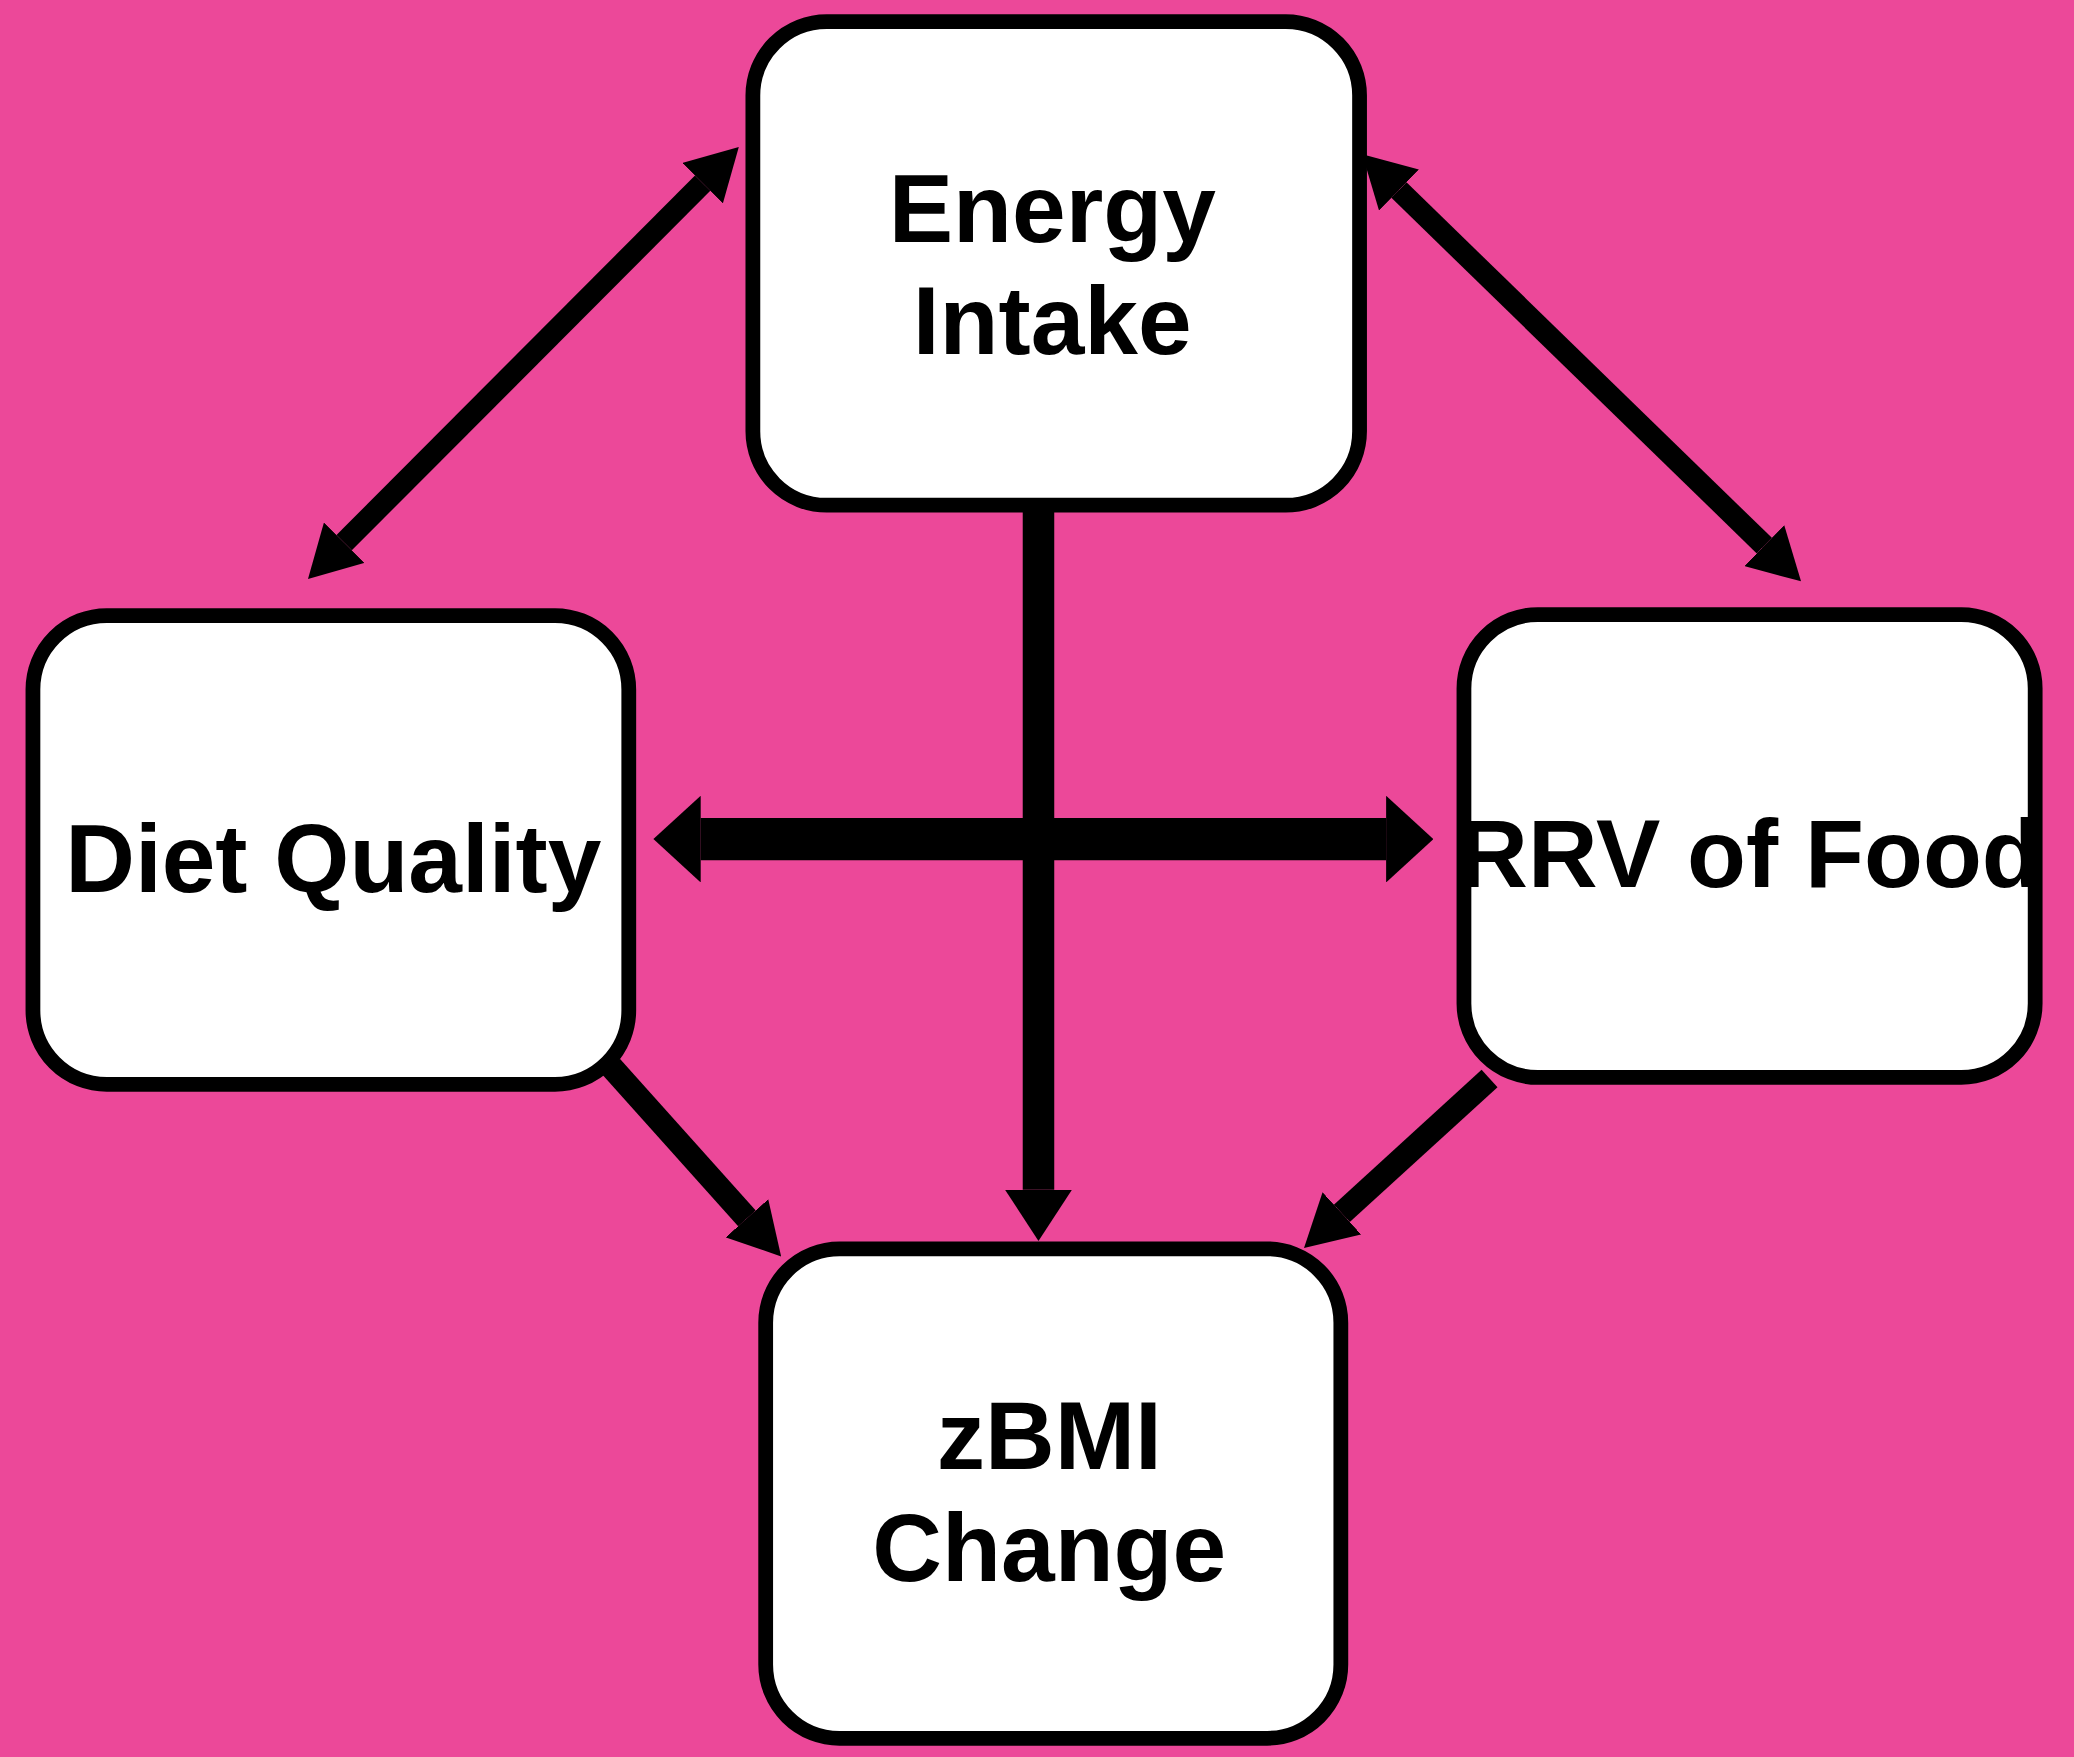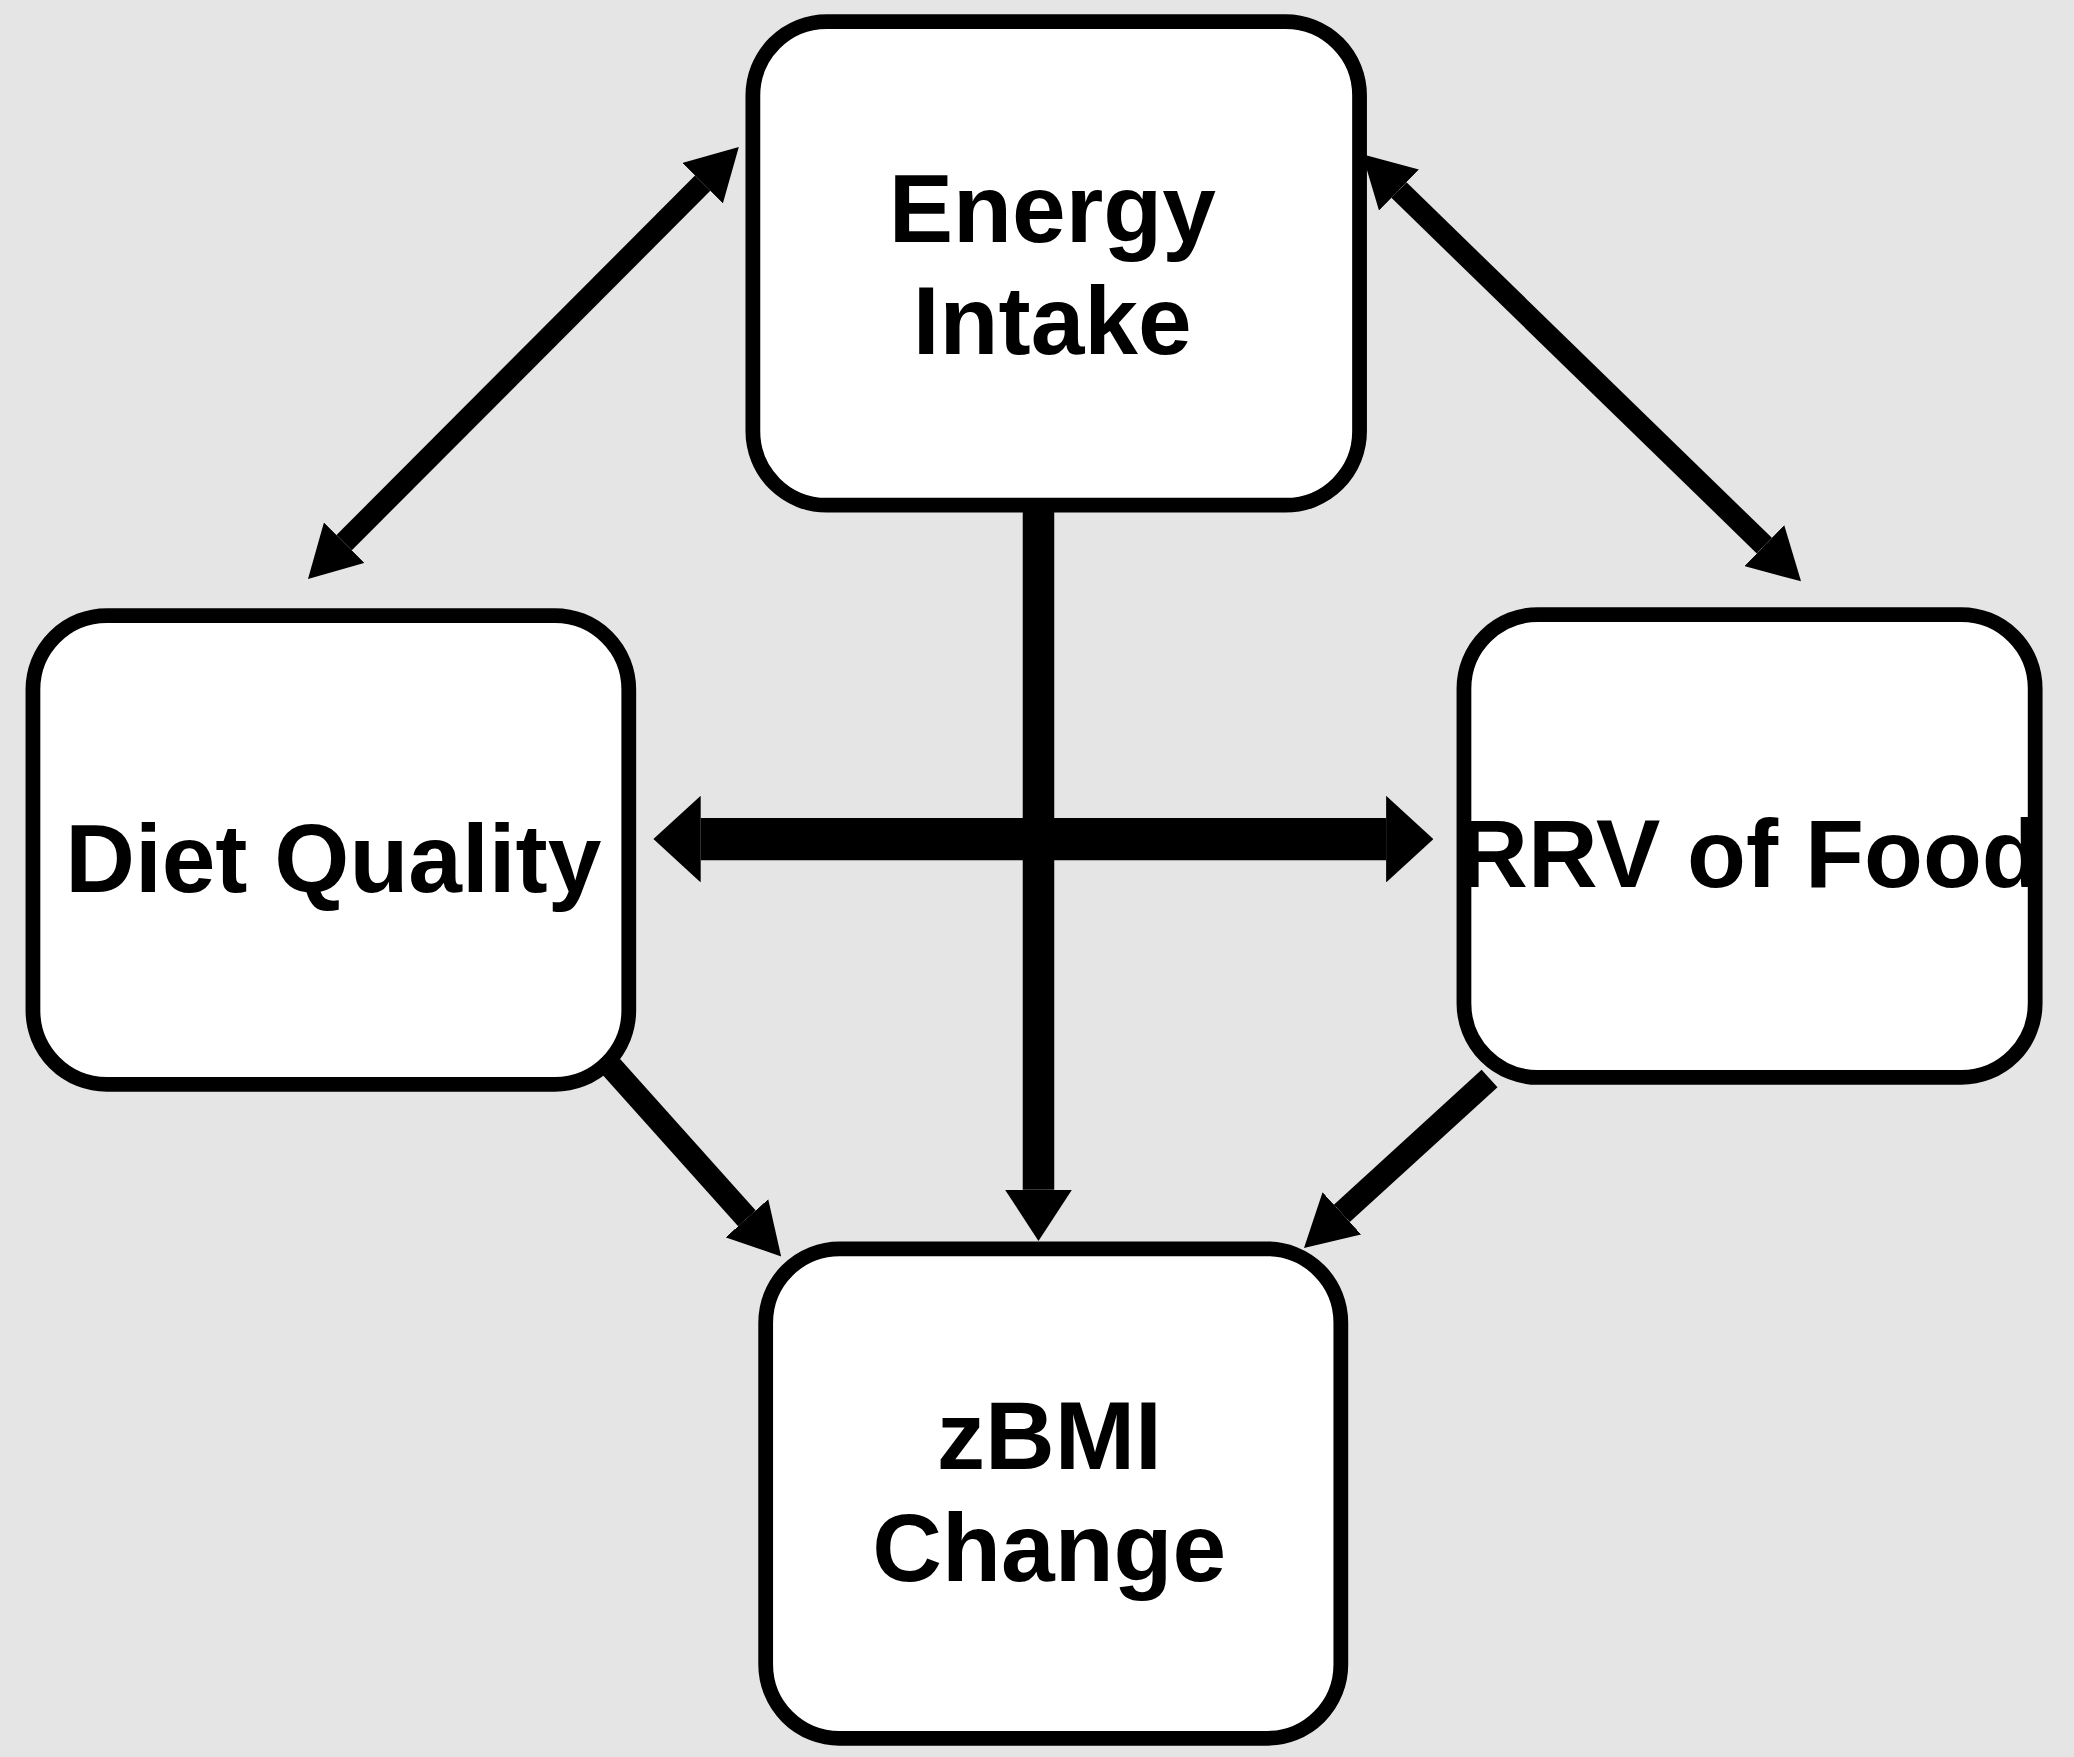--- a/index.html
+++ b/index.html
@@ -1,19 +1,19 @@
 <!DOCTYPE html>
 <html><head>
 <meta charset="utf-8">
 <style>
   html, body { margin: 0; padding: 0; background: #ffffff; }
   .canvas {
     width: 2075px;
     height: 1757px;
-    background: #e5e5e5;
+    background: #ec4899;
     position: relative;
     overflow: hidden;
   }
   svg { display: block; }
   .node-box {
     fill: #ffffff;
     stroke: #000000;
     stroke-width: 15;
   }
   .node-label {

